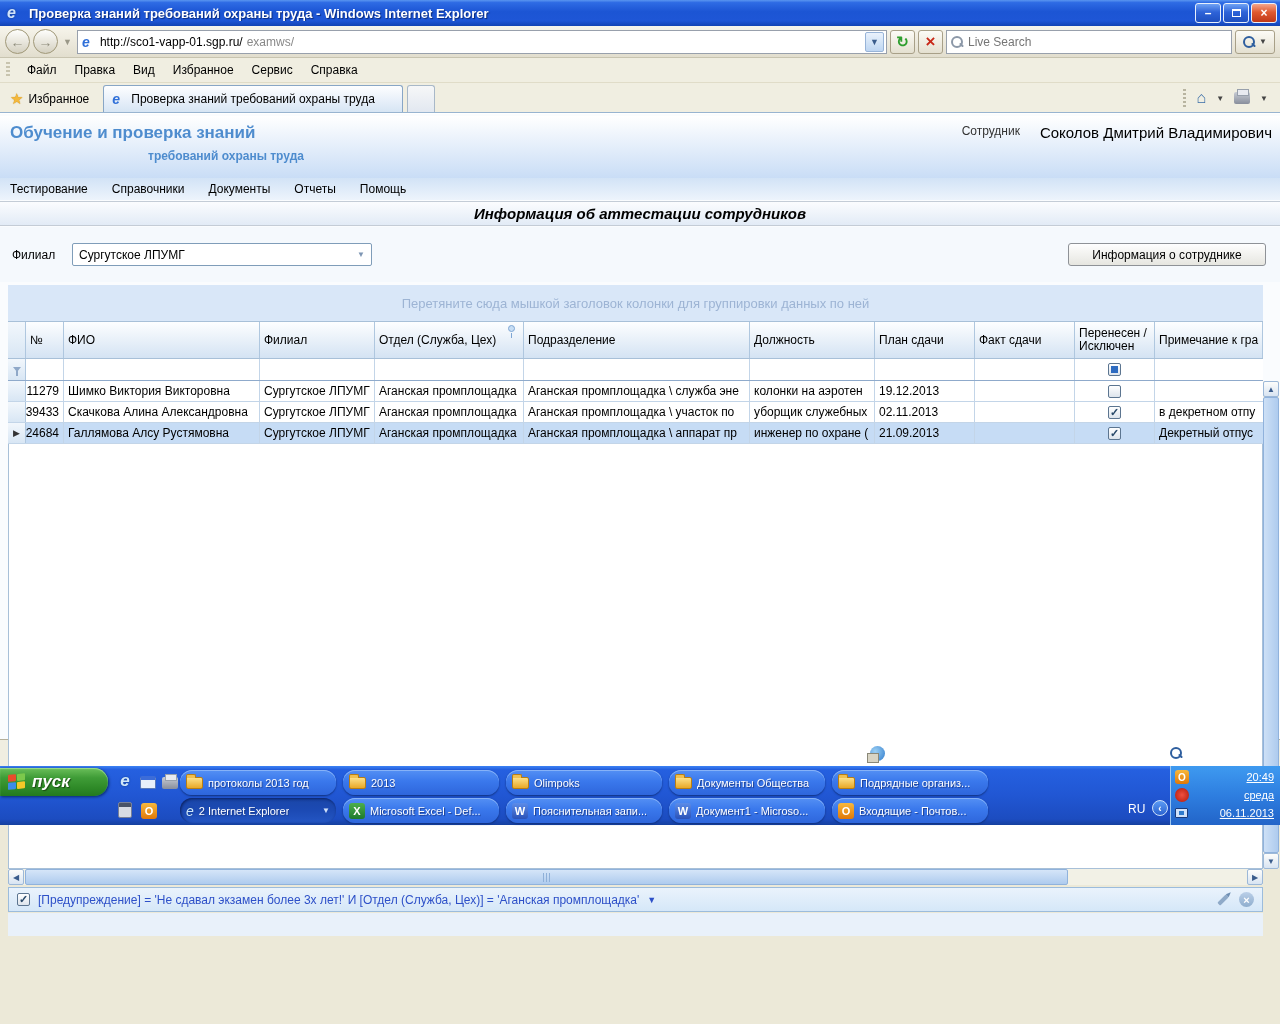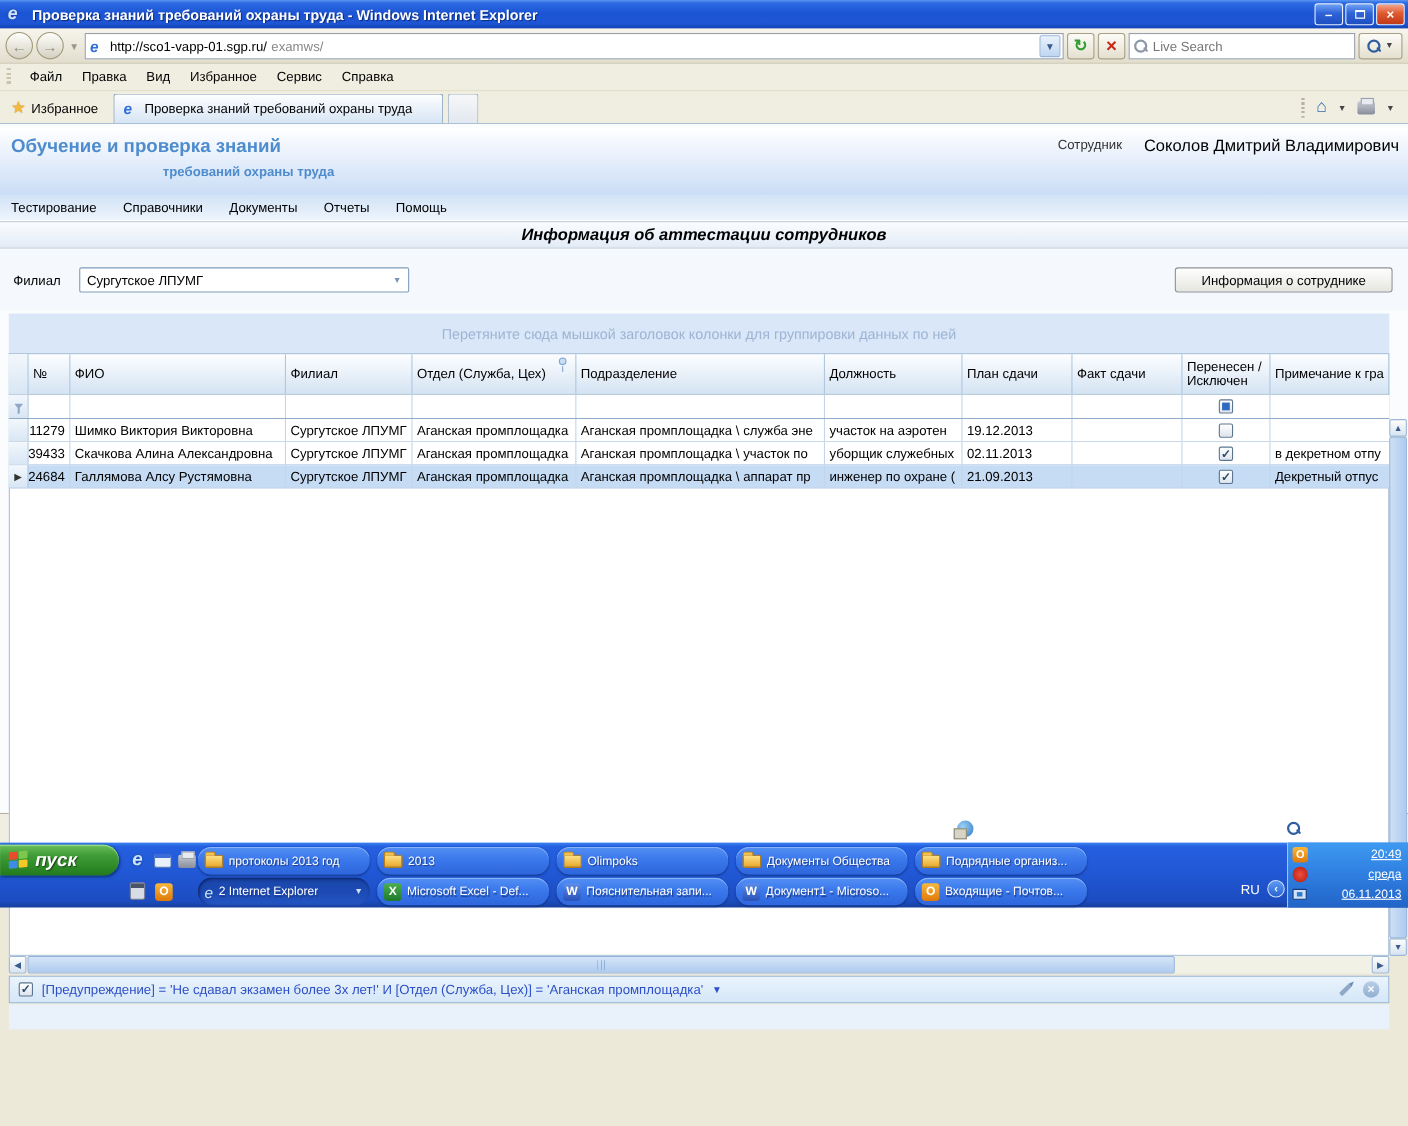--- a/index.html
+++ b/index.html
@@ -21,21 +21,21 @@
   .nav-dd{color:#9A9888;font-size:9px;margin:0 2px;}
   .addr-field{flex:1;height:24px;background:#fff;border:1px solid #98A0AC;display:flex;align-items:center;padding:0 2px 0 4px;gap:4px;}
   .addr-field .ie-logo{color:#2F6FD8;text-shadow:none;font-size:14px;width:14px;height:16px;line-height:16px;margin:0;}
   .url-host{color:#000;}
   .url-path{color:#888;}
   .addr-space{flex:1;}
   .addr-dd{width:19px;height:20px;background:linear-gradient(#EAF2FC,#BED6F2);border:1px solid #98B4D8;border-radius:2px;display:flex;align-items:center;justify-content:center;color:#3A5C8C;font-size:9px;}
   .sq-btn{width:25px;height:24px;background:linear-gradient(#FCFBF6,#E4E0D0);border:1px solid #A8A088;border-radius:3px;display:flex;align-items:center;justify-content:center;font-weight:bold;}
   .refresh-glyph{color:#2E9E2E;font-size:15px;line-height:15px;}
   .stop-glyph{color:#C82818;font-size:17px;line-height:15px;}
-  .search-box{width:206px;height:24px;background:#fff;border:1px solid #98A0AC;display:flex;align-items:center;padding:0 4px;gap:5px;}
+  .search-box{width:286px;height:24px;background:#fff;border:1px solid #98A0AC;display:flex;align-items:center;padding:0 4px;gap:5px;}
   .mag{width:12px;height:12px;position:relative;flex:none;}
   .mag::before{content:"";position:absolute;left:0;top:0;width:8px;height:8px;border:2px solid #8C98A8;border-radius:50%;}
   .mag::after{content:"";position:absolute;left:8px;top:8px;width:5px;height:2px;background:#8C98A8;transform:rotate(45deg);border-radius:1px;}
   .mag.blue::before{border-color:#2E5E9E;}
   .mag.blue::after{background:#2E5E9E;}
   .search-input{flex:1;border:none;outline:none;font-family:"Liberation Sans",sans-serif;font-size:12px;color:#444;background:transparent;}
   .search-go{width:40px;height:24px;background:linear-gradient(#FCFBF6,#E4E0D0);border:1px solid #A8A088;border-radius:3px;display:flex;align-items:center;justify-content:center;gap:4px;}
   .dd-arrow{font-size:8px;color:#444;}
 
   
@@ -308,21 +308,21 @@
       <div class="tcell c10"></div>
     </div>
 
     <div class="trow drow">
       <div class="tcell c0"></div>
       <div class="tcell c1">11279</div>
       <div class="tcell c2">Шимко Виктория Викторовна</div>
       <div class="tcell c3">Сургутское ЛПУМГ</div>
       <div class="tcell c4">Аганская промплощадка</div>
       <div class="tcell c5">Аганская промплощадка \ служба эне</div>
-      <div class="tcell c6">участок на аэротен</div>
+      <div class="tcell c6">колонки на аэротен</div>
       <div class="tcell c7">19.12.2013</div>
       <div class="tcell c8"></div>
       <div class="tcell c9">
           <span class="cb"></span>
         </div>
       <div class="tcell c10"></div>
     </div>
 
     <div class="trow drow">
       <div class="tcell c0"></div>

